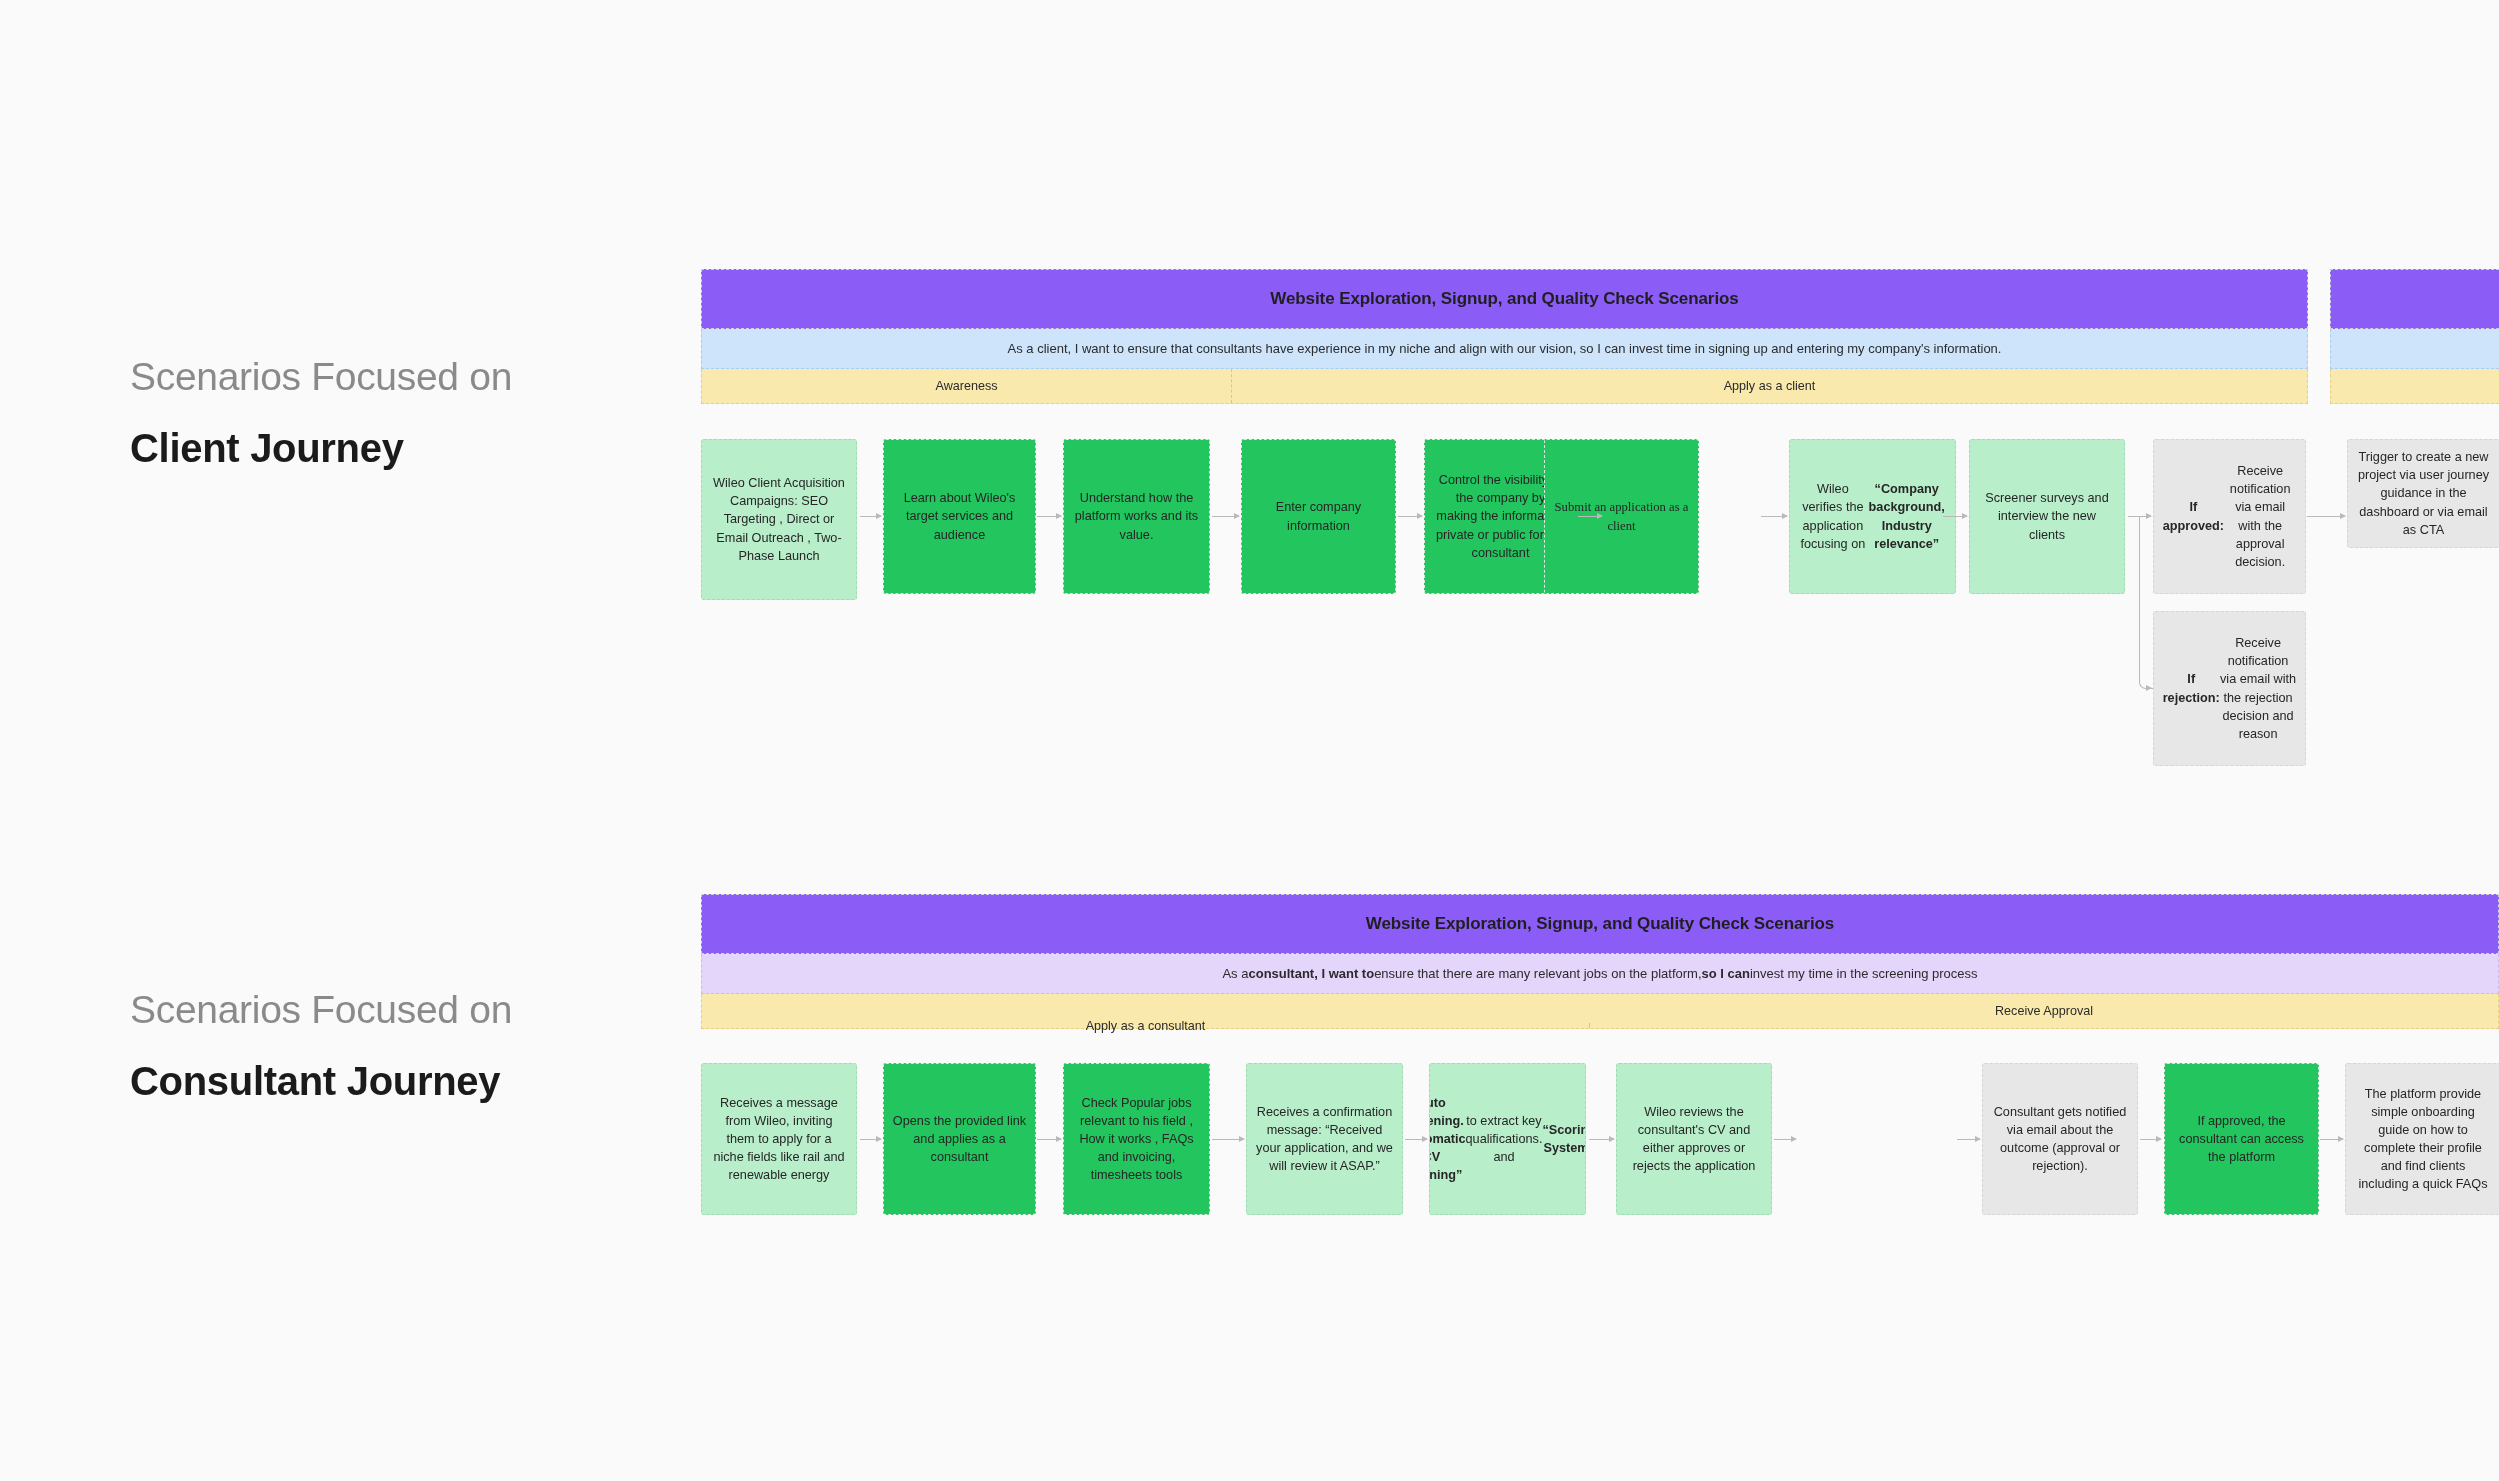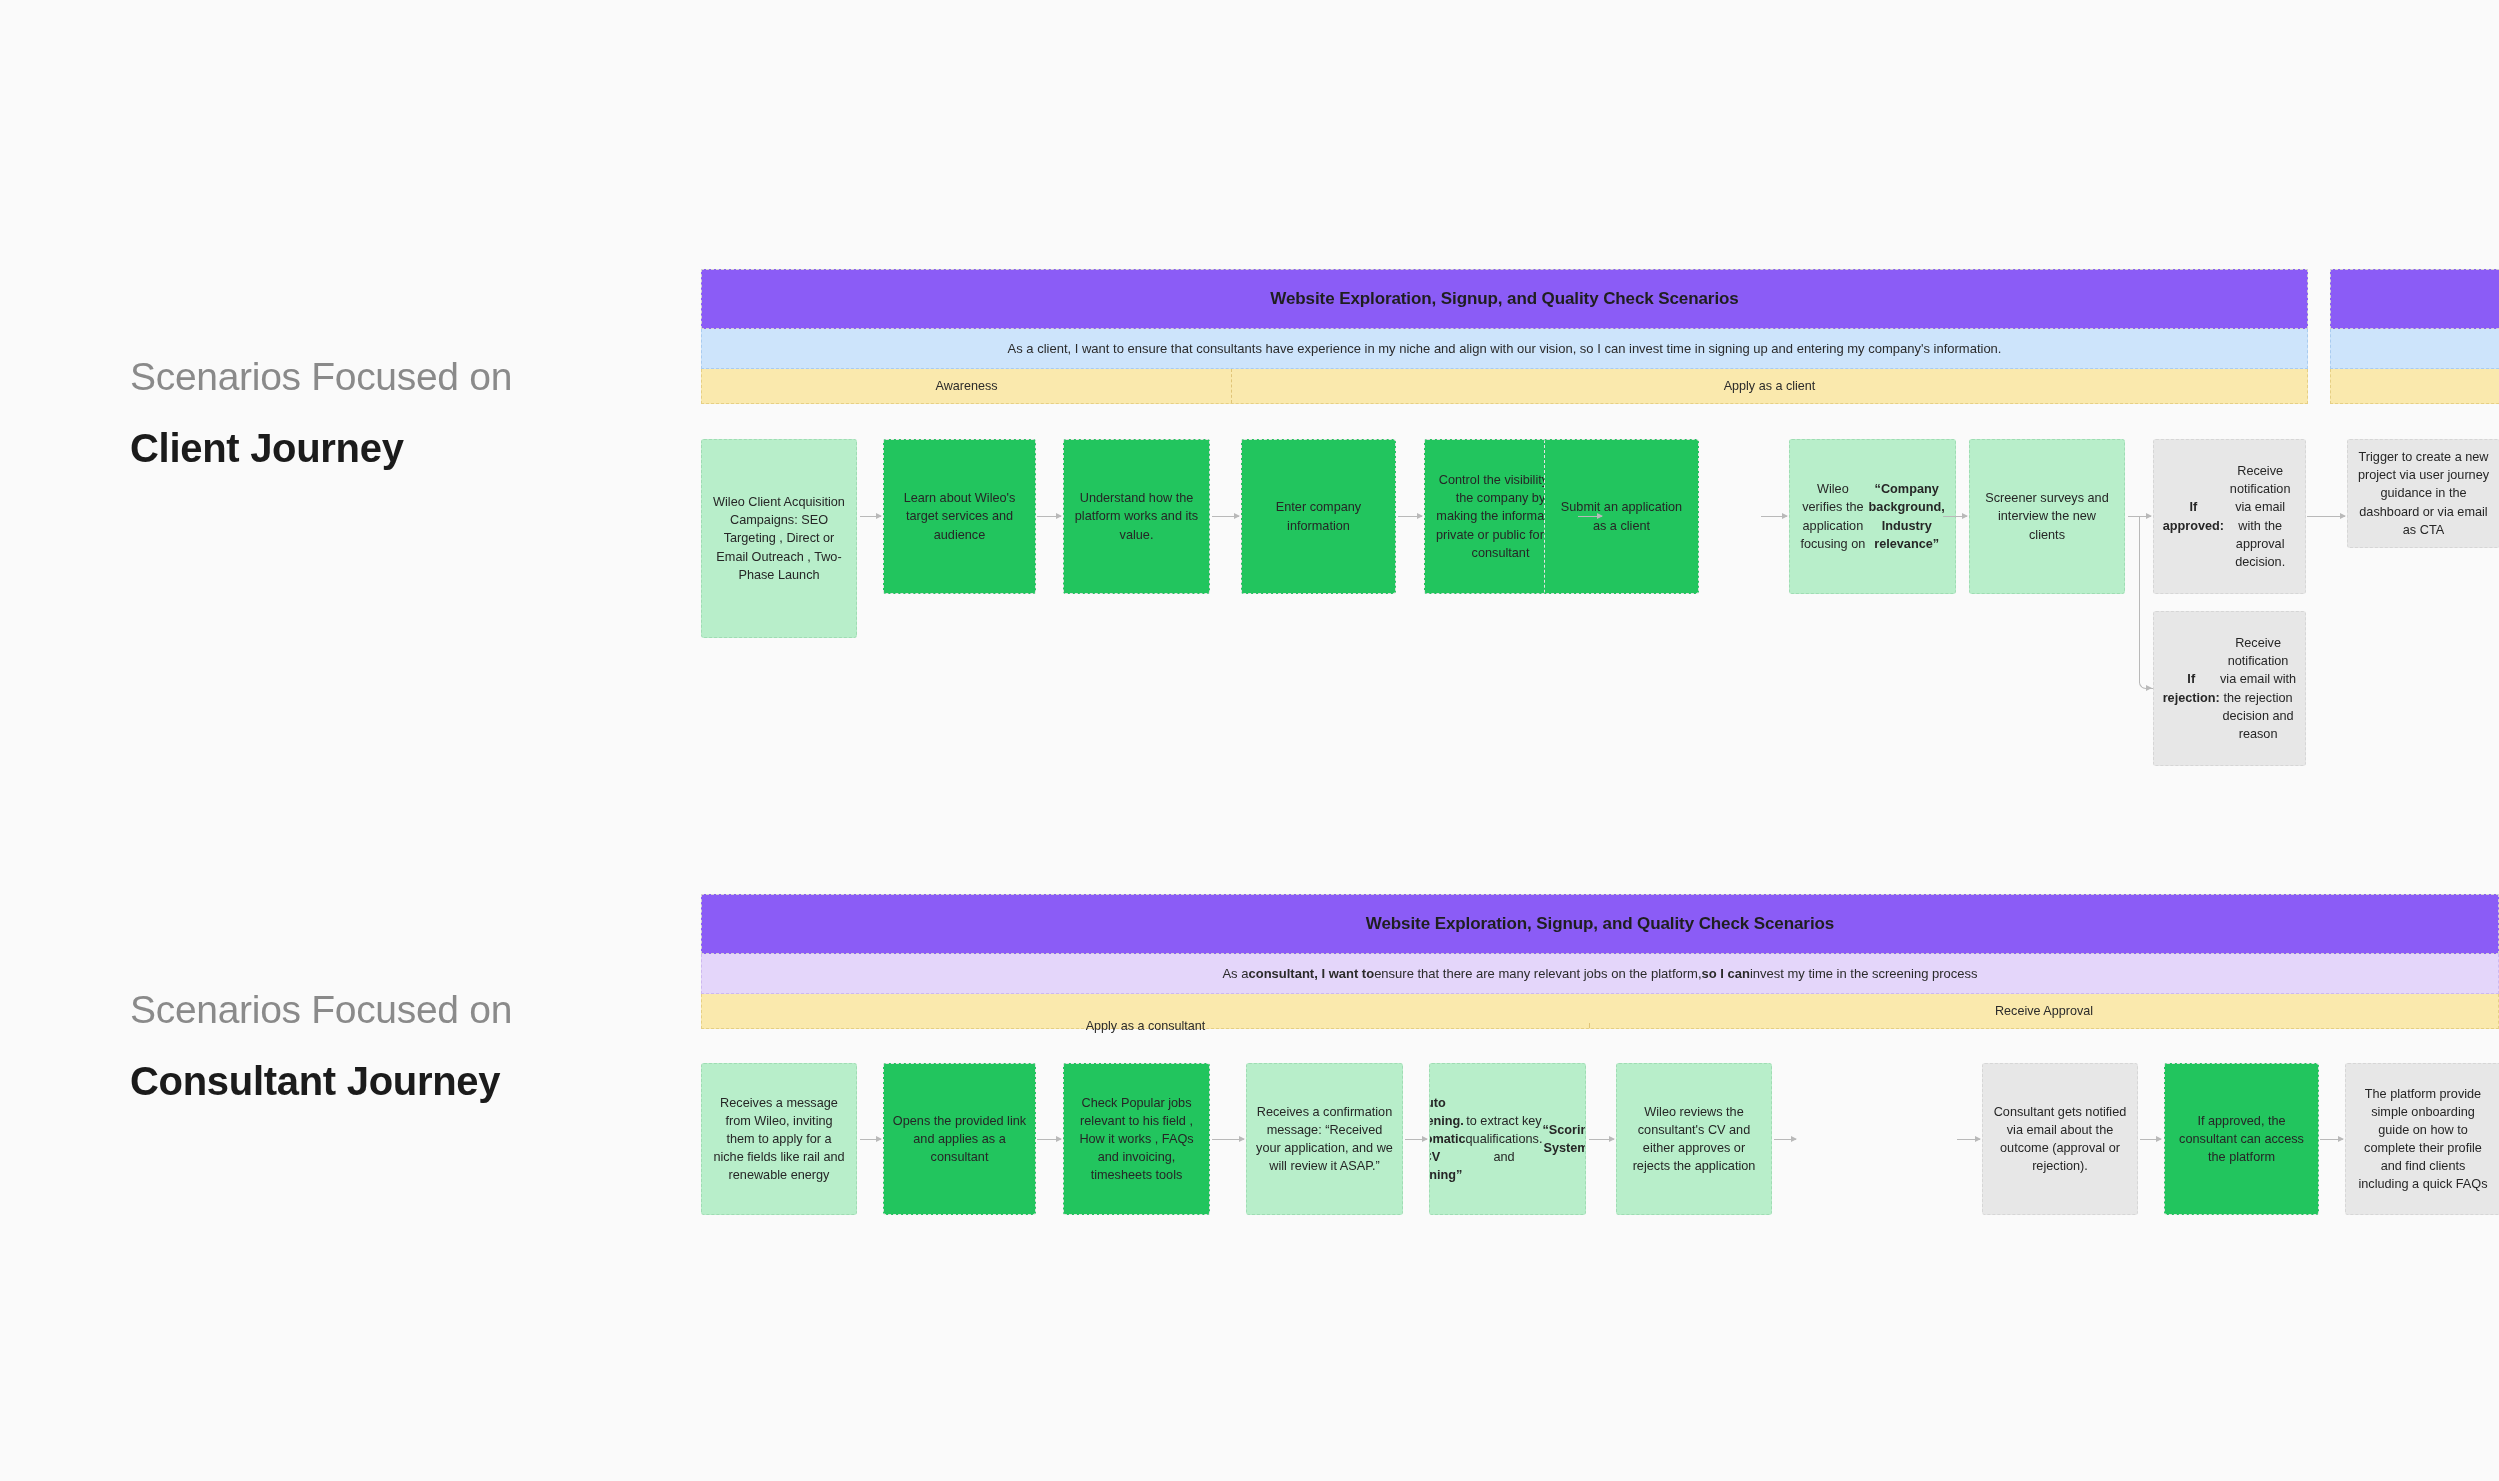--- a/index.html
+++ b/index.html
@@ -105,26 +105,26 @@
   </div>
 
   <div class="panel" style="left:2330px; top:269px; width:290px;">
     <div class="band title"></div>
     <div class="band story client"></div>
     <div class="band stages">
       <div class="stage" style="flex:1;"></div>
     </div>
   </div>
 
-  <div class="card green" style="left:701px;  top:439px; width:156px; height:199px;">Wileo Client Acquisition Campaigns: SEO Targeting , Direct or Email Outreach , Two-Phase Launch</div>
+  <div class="card green" style="left:701px;  top:439px; width:156px; height:161px;">Wileo Client Acquisition Campaigns: SEO Targeting , Direct or Email Outreach , Two-Phase Launch</div>
   <div class="card white" style="left:883px;  top:439px; width:153px; height:155px;">Learn about Wileo's target services and audience</div>
   <div class="card white" style="left:1063px; top:439px; width:147px; height:155px;">Understand how the platform works and its value.</div>
   <div class="card white" style="left:1241px; top:439px; width:155px; height:155px;">Enter company information</div>
   <div class="card white" style="left:1424px; top:439px; width:153px; height:155px;">Control the visibility of the company by making the information private or public for the consultant</div>
-  <div class="card white" style="left:1544px; top:439px; width:155px; height:155px;">Submit an application as a client</div>
+  <div class="card white" style="left:1544px; top:439px; width:155px; height:155px;font-family:Liberation Serif, serif;">Submit an application as a client</div>
   <div class="card green" style="left:1789px; top:439px; width:167px; height:155px;">Wileo verifies the application focusing on <b>“Company background, Industry relevance”</b></div>
   <div class="card green" style="left:1969px; top:439px; width:156px; height:155px;">Screener surveys and interview the new clients</div>
   <div class="card grey" style="left:2153px; top:439px; width:153px; height:155px;"><b>If approved:</b> Receive notification via email with the approval decision.</div>
   <div class="card grey" style="left:2347px; top:439px; width:153px; height:109px;">Trigger to create a new project via user journey guidance in the dashboard or via email as CTA</div>
 
   <div class="card grey" style="left:2153px; top:611px; width:153px; height:155px;"><b>If rejection:</b> Receive notification via email with the rejection decision and reason</div>
 
   <div class="arrow" style="left:860px;  top:516px; width:21px;"></div>
   <div class="arrow" style="left:1037px; top:516px; width:24px;"></div>
   <div class="arrow" style="left:1212px; top:516px; width:27px;"></div>

